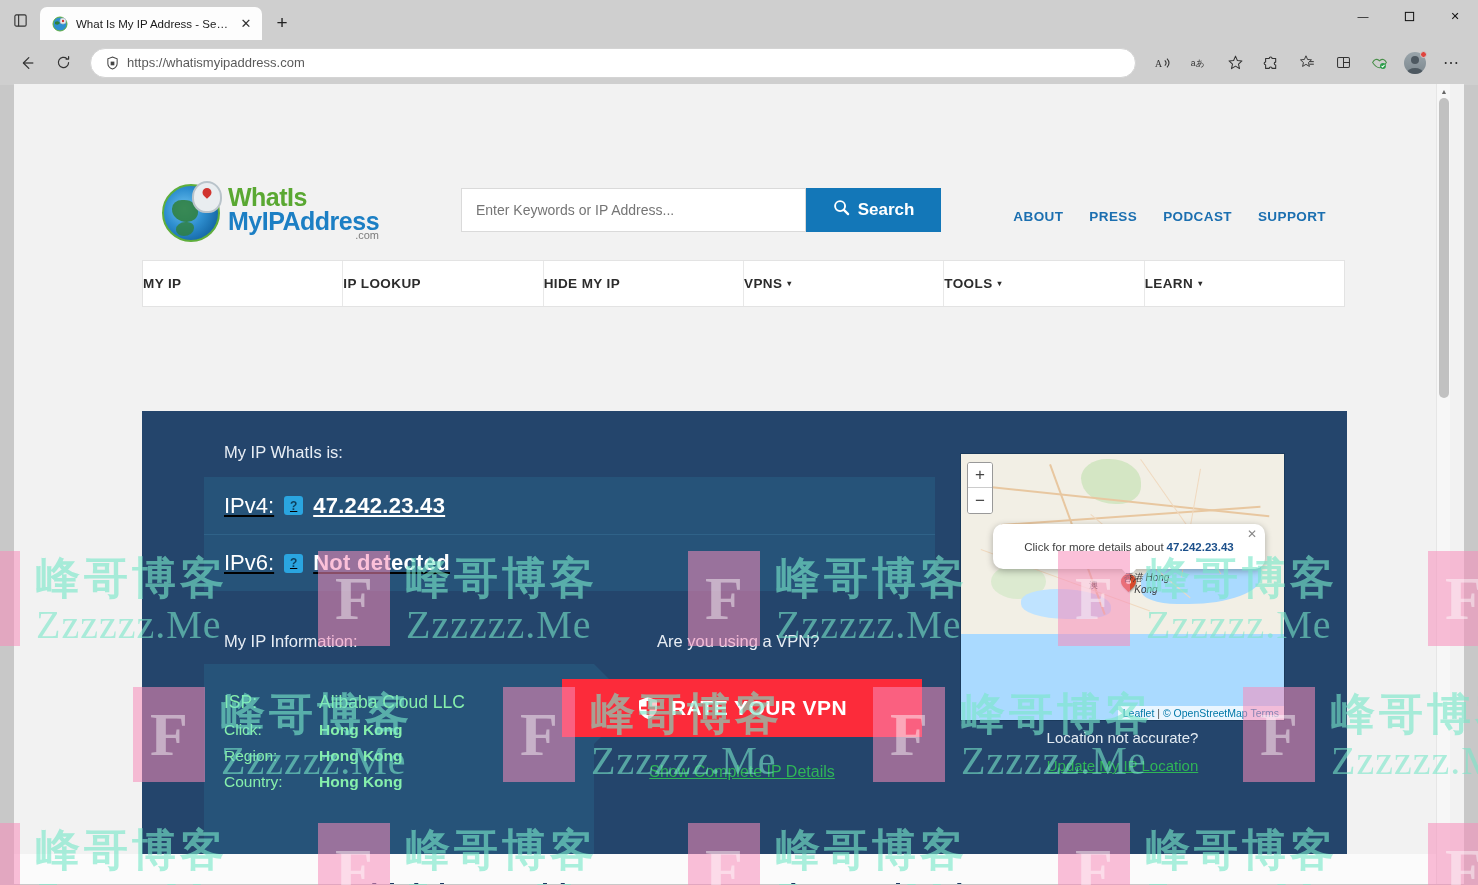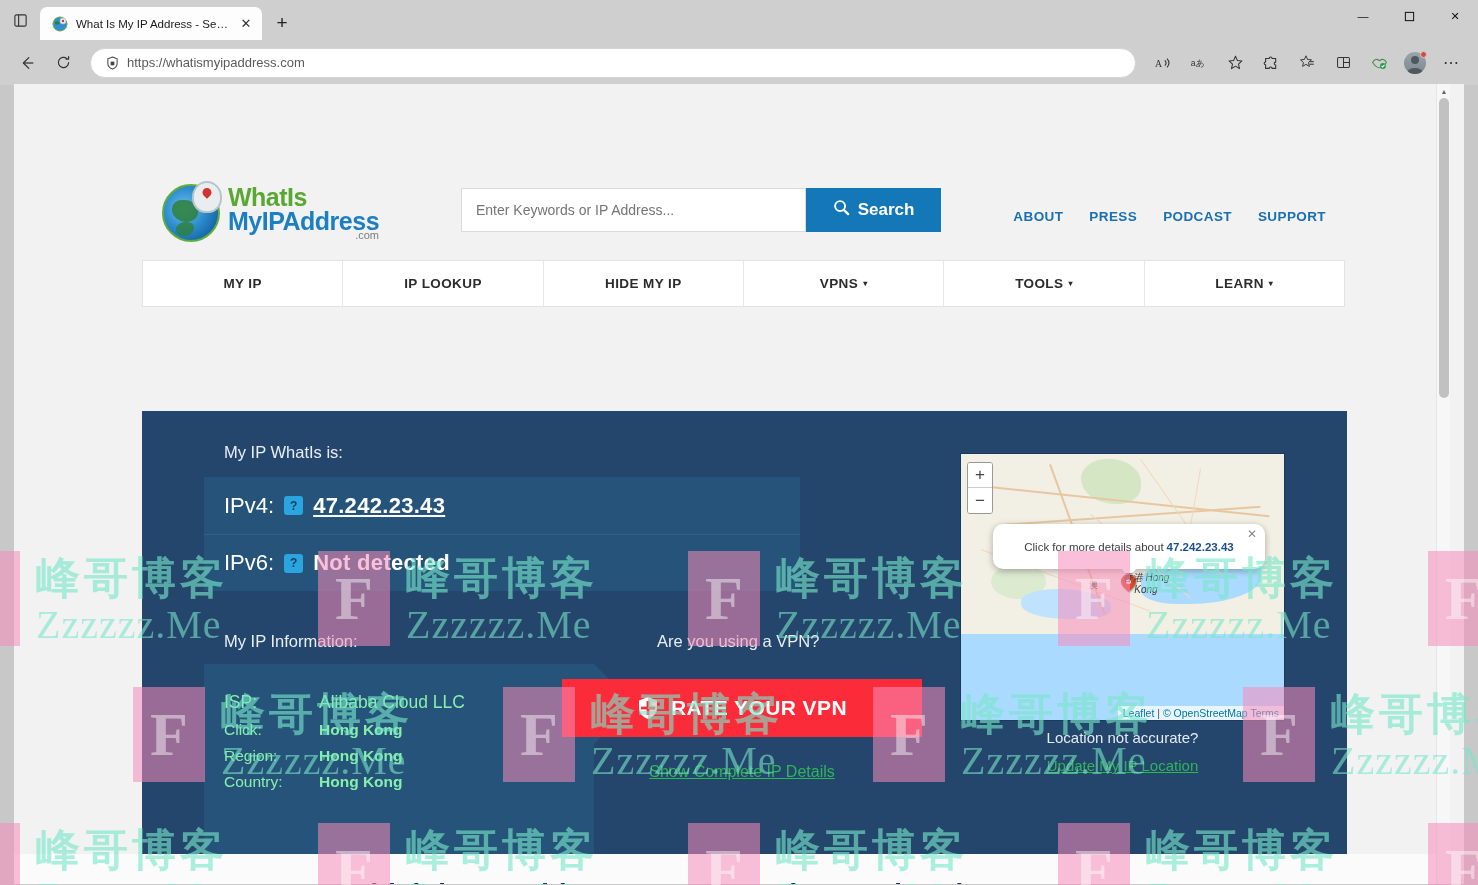--- a/index.html
+++ b/index.html
@@ -130,35 +130,35 @@
 
   .toplinks { position: absolute; right: 124px; top: 125px; display: flex; gap: 26px; }
   .toplink { font-size: 13.5px; font-weight: bold; color: #1b6fb0; letter-spacing: .4px; }
 
   
   .mainnav {
     position: absolute; left: 128px; top: 176px; width: 1203px; height: 47px;
     display: flex; background: #fff; border: 1px solid #e3e3e3;
   }
   .navitem {
-    flex: 1; display: flex; align-items: center; justify-content: center; gap: 5px;
+    flex: 1; display: flex; align-items: center; gap: 5px;
     font-size: 13.5px; font-weight: bold; color: #2c2c2c; letter-spacing: .4px;
     border-right: 1px solid #e8e8e8; height: 100%;
   }
   .navitem:last-child { border-right: none; }
   .caret { font-size: 8px; color:#2c2c2c; }
 
   
   .hero {
     position: absolute; left: 128px; top: 327px; width: 1205px; height: 450px;
     background: #24456c;
   }
   .hero-label { position: absolute; left: 82px; top: 32px; font-size: 16.5px; color: #e8eef5; }
   .ipbox {
-    position: absolute; left: 62px; top: 66px; width: 596px; background: #265379;
+    position: absolute; left: 62px; top: 66px; width: 731px; background: #265379; text-decoration: underline;
   }
   .iprow {
     height: 57px; display: flex; align-items: center; padding-left: 20px; gap: 10px;
   }
   .iprow + .iprow { border-top: 1px solid #2f6288; }
   .iplabel { font-size: 22px; color: #ffffff; }
   .qmark {
     width: 19px; height: 19px; border-radius: 3px; background: #2aa5e0; color: #0d3f5d;
     font-size: 12px; font-weight: bold; display: flex; align-items: center; justify-content: center;
   }

